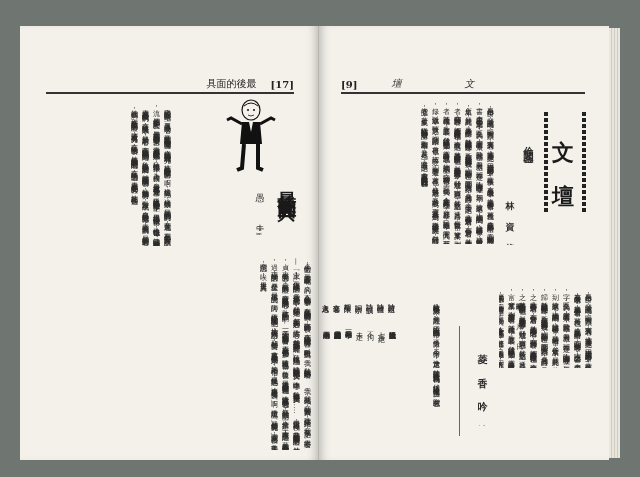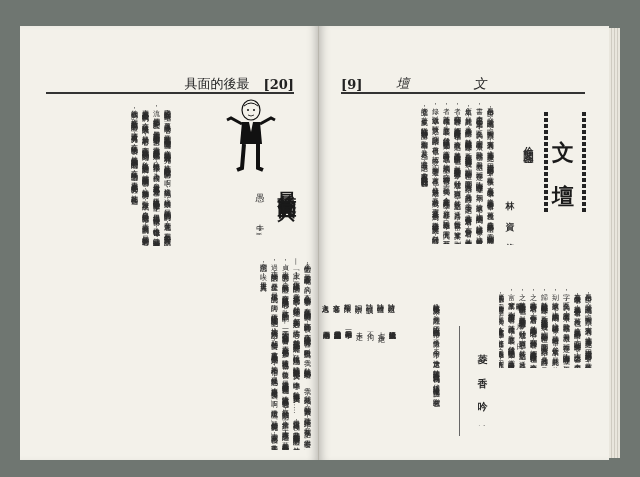--- a/index.html
+++ b/index.html
@@ -2,21 +2,21 @@
 <html><head>
 <meta charset="utf-8">
 <style>
   html,body{margin:0;padding:0;}
   body{width:640px;height:477px;background:#6f7671;position:relative;overflow:hidden;font-family:"DejaVu Serif","Liberation Serif",serif;}
   .book{position:absolute;left:20px;top:26px;width:600px;height:434px;}
   .page{position:absolute;top:0;height:434px;background:#f3f1ea;overflow:hidden;}
   .page.left{left:0;width:298px;border-right:1px solid #b9b6ad;box-shadow:inset -8px 0 10px -6px rgba(0,0,0,.25);}
   .page.right{left:299px;width:290px;box-shadow:inset 8px 0 10px -6px rgba(0,0,0,.25);}
   .page-edge{position:absolute;left:589px;top:2px;width:11px;height:430px;background:repeating-linear-gradient(90deg,#e9e6dd 0,#e9e6dd 2px,#cfcbc1 2px,#cfcbc1 3px);}
-  .header{position:absolute;top:52px;height:12px;font-size:13px;color:#222;display:flex;align-items:center;}
+  .header{position:absolute;top:52px;height:12px;font-size:10px;color:#222;display:flex;align-items:center;}
   .left .header{left:26px;right:24px;justify-content:flex-end;gap:14px;}
   .right .header{left:22px;right:24px;gap:34px;}
   .rule{position:absolute;top:66px;height:2px;background:#333;}
   .left .rule{left:26px;right:24px;}
   .right .rule{left:22px;right:24px;}
   .vcol{position:absolute;writing-mode:vertical-rl;font-size:7px;line-height:11px;color:#2a2a2a;letter-spacing:0.5px;white-space:nowrap;overflow:hidden;}
   .textblock{position:absolute;writing-mode:vertical-rl;font-size:7px;line-height:11px;color:#2b2b2b;letter-spacing:0.6px;overflow:hidden;}
   .title-big{position:absolute;writing-mode:vertical-rl;font-weight:bold;color:#1a1a1a;}
   .figure{position:absolute;}
   .dashbar{position:absolute;width:4px;background:repeating-linear-gradient(180deg,#222 0,#222 4px,#f3f1ea 4px,#f3f1ea 6px);}
@@ -24,21 +24,21 @@
   .grid-meta{position:absolute;writing-mode:vertical-rl;font-size:7px;line-height:13px;color:#2b2b2b;}
 </style>
 </head>
 <body>
 
 <div class="book">
 
   <div class="page left">
     <div class="header">
       <span>具面的後最</span>
-      <span style="font-weight:bold;">[20]</span>
+      <span style="font-weight:bold;">[17]</span>
     </div>
     <div class="rule"></div>
 
     <div class="textblock" style="left:24px;top:78px;width:128px;height:142px;">和暖的夕陽斜在地上，薄風微々地吹着！千紅萬紫的百花爭着奔放的彌漫，樣々地鬧着這美麗的花兒，枝上的百鳥吟哼着淡柔的樂音，啊！這樣的風光，這樣的景致，是能使人們的讚賞的。在美麗花下，有三個青年的男女在談話：男的是秋帆和恩流，他們是多年的好友；一個是天真爛熳美貌小姐素貞女士：素貞雖然和恩流秋帆在那人中，秋帆才學很深，為人樸實，自然素貞也有了幾分愛慕；恩流比秋帆才學雖然差不多上下，但是流品行性質很卑劣，心性也很狠毒，他雖同時愛慕着素貞，素貞的心是愛慕秋帆的；在這時恩流失敗了，於是懷着妒心，在美園上找對秋帆和平的時期！秋帆為了家庭的經濟，就離開素貞求職的去了，他對她替未娶聘，對外家說不成，自然得着家的指導，素貞的父親病，是個極窮的老爺！可憐他病了九年的樣歲病，那有數拾萬金的財產，膝下就說有男兒，在這晚年的喪事，他最愛的承繼財產的問題，在這晚年的悲傷，素貞是個柔弱的女性，她非死後這個</div>
 
     <div class="figure" style="left:205px;top:72px;width:52px;height:76px;">
       <svg width="52" height="76" viewBox="0 0 52 76">
         <ellipse cx="26" cy="12" rx="9" ry="10" fill="#f3f1ea" stroke="#111" stroke-width="1.2"></ellipse>
         <path d="M19 8 Q26 2 33 8" fill="none" stroke="#111" stroke-width="1"></path>
         <circle cx="23" cy="12" r="1" fill="#111"></circle>

